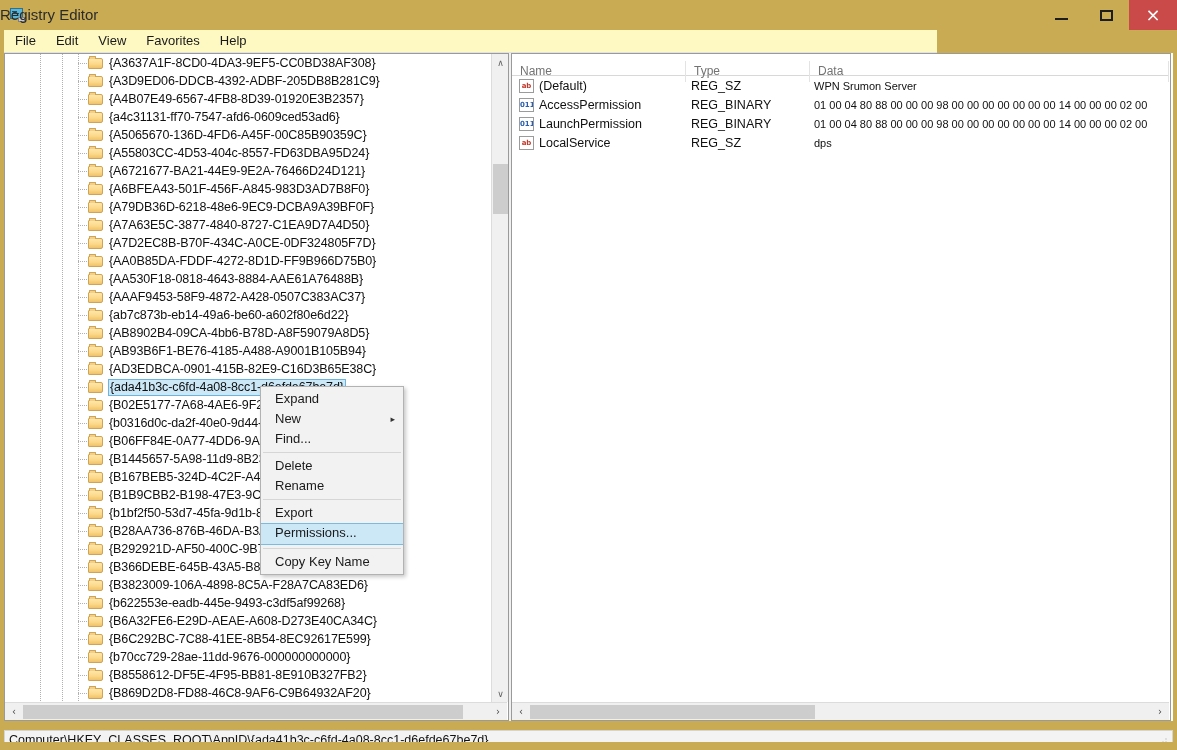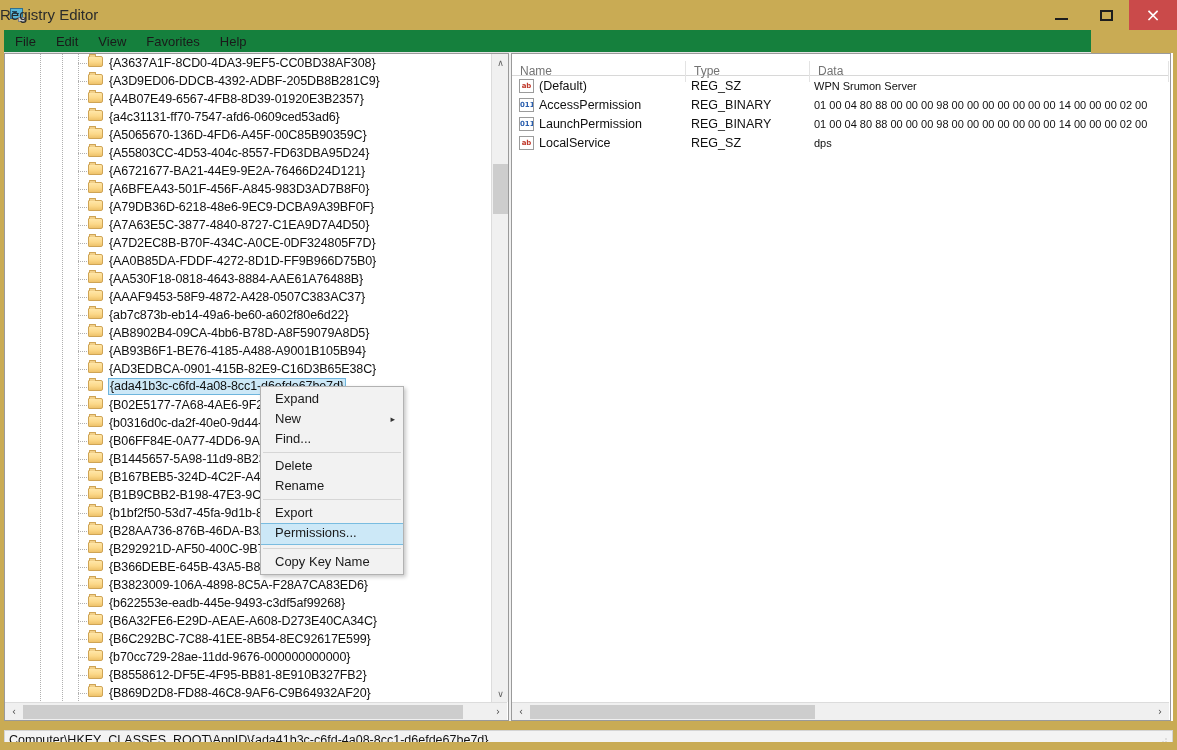--- a/index.html
+++ b/index.html
@@ -72,25 +72,25 @@
     color: #ffffff;
     font-size: 18px;
     line-height: 18px;
     font-family: "DejaVu Sans", sans-serif;
   }
 
   
   .menubar {
     position: absolute;
     left: 4px; top: 30px;
-    width: 1087px; height: 23px;
-    background: #15803d;
+    width: 933px; height: 23px;
+    background: #fef9c3;
     border-bottom: 1px solid #e2e2e2;
     display: flex;
-    align-items: center;
+    align-items: flex-start;
     box-sizing: border-box;
   }
   .menu-item {
     font-size: 13px;
     color: #1a1a1a;
     padding: 3px 9px;
     margin-left: 2px;
     cursor: default;
   }
 
@@ -157,21 +157,21 @@
   }
   .tree-list {
     position: absolute;
     left: 0; top: 0;
     width: 487px;
   }
   .tree-row {
     position: relative;
     height: 18px;
     display: flex;
-    align-items: flex-start;
+    align-items: center;
     padding-left: 62px;
     box-sizing: border-box;
     white-space: nowrap;
   }
   .row-hook {
     position: absolute;
     left: 73px;
     top: 9px;
     width: 10px;
     height: 1px;

